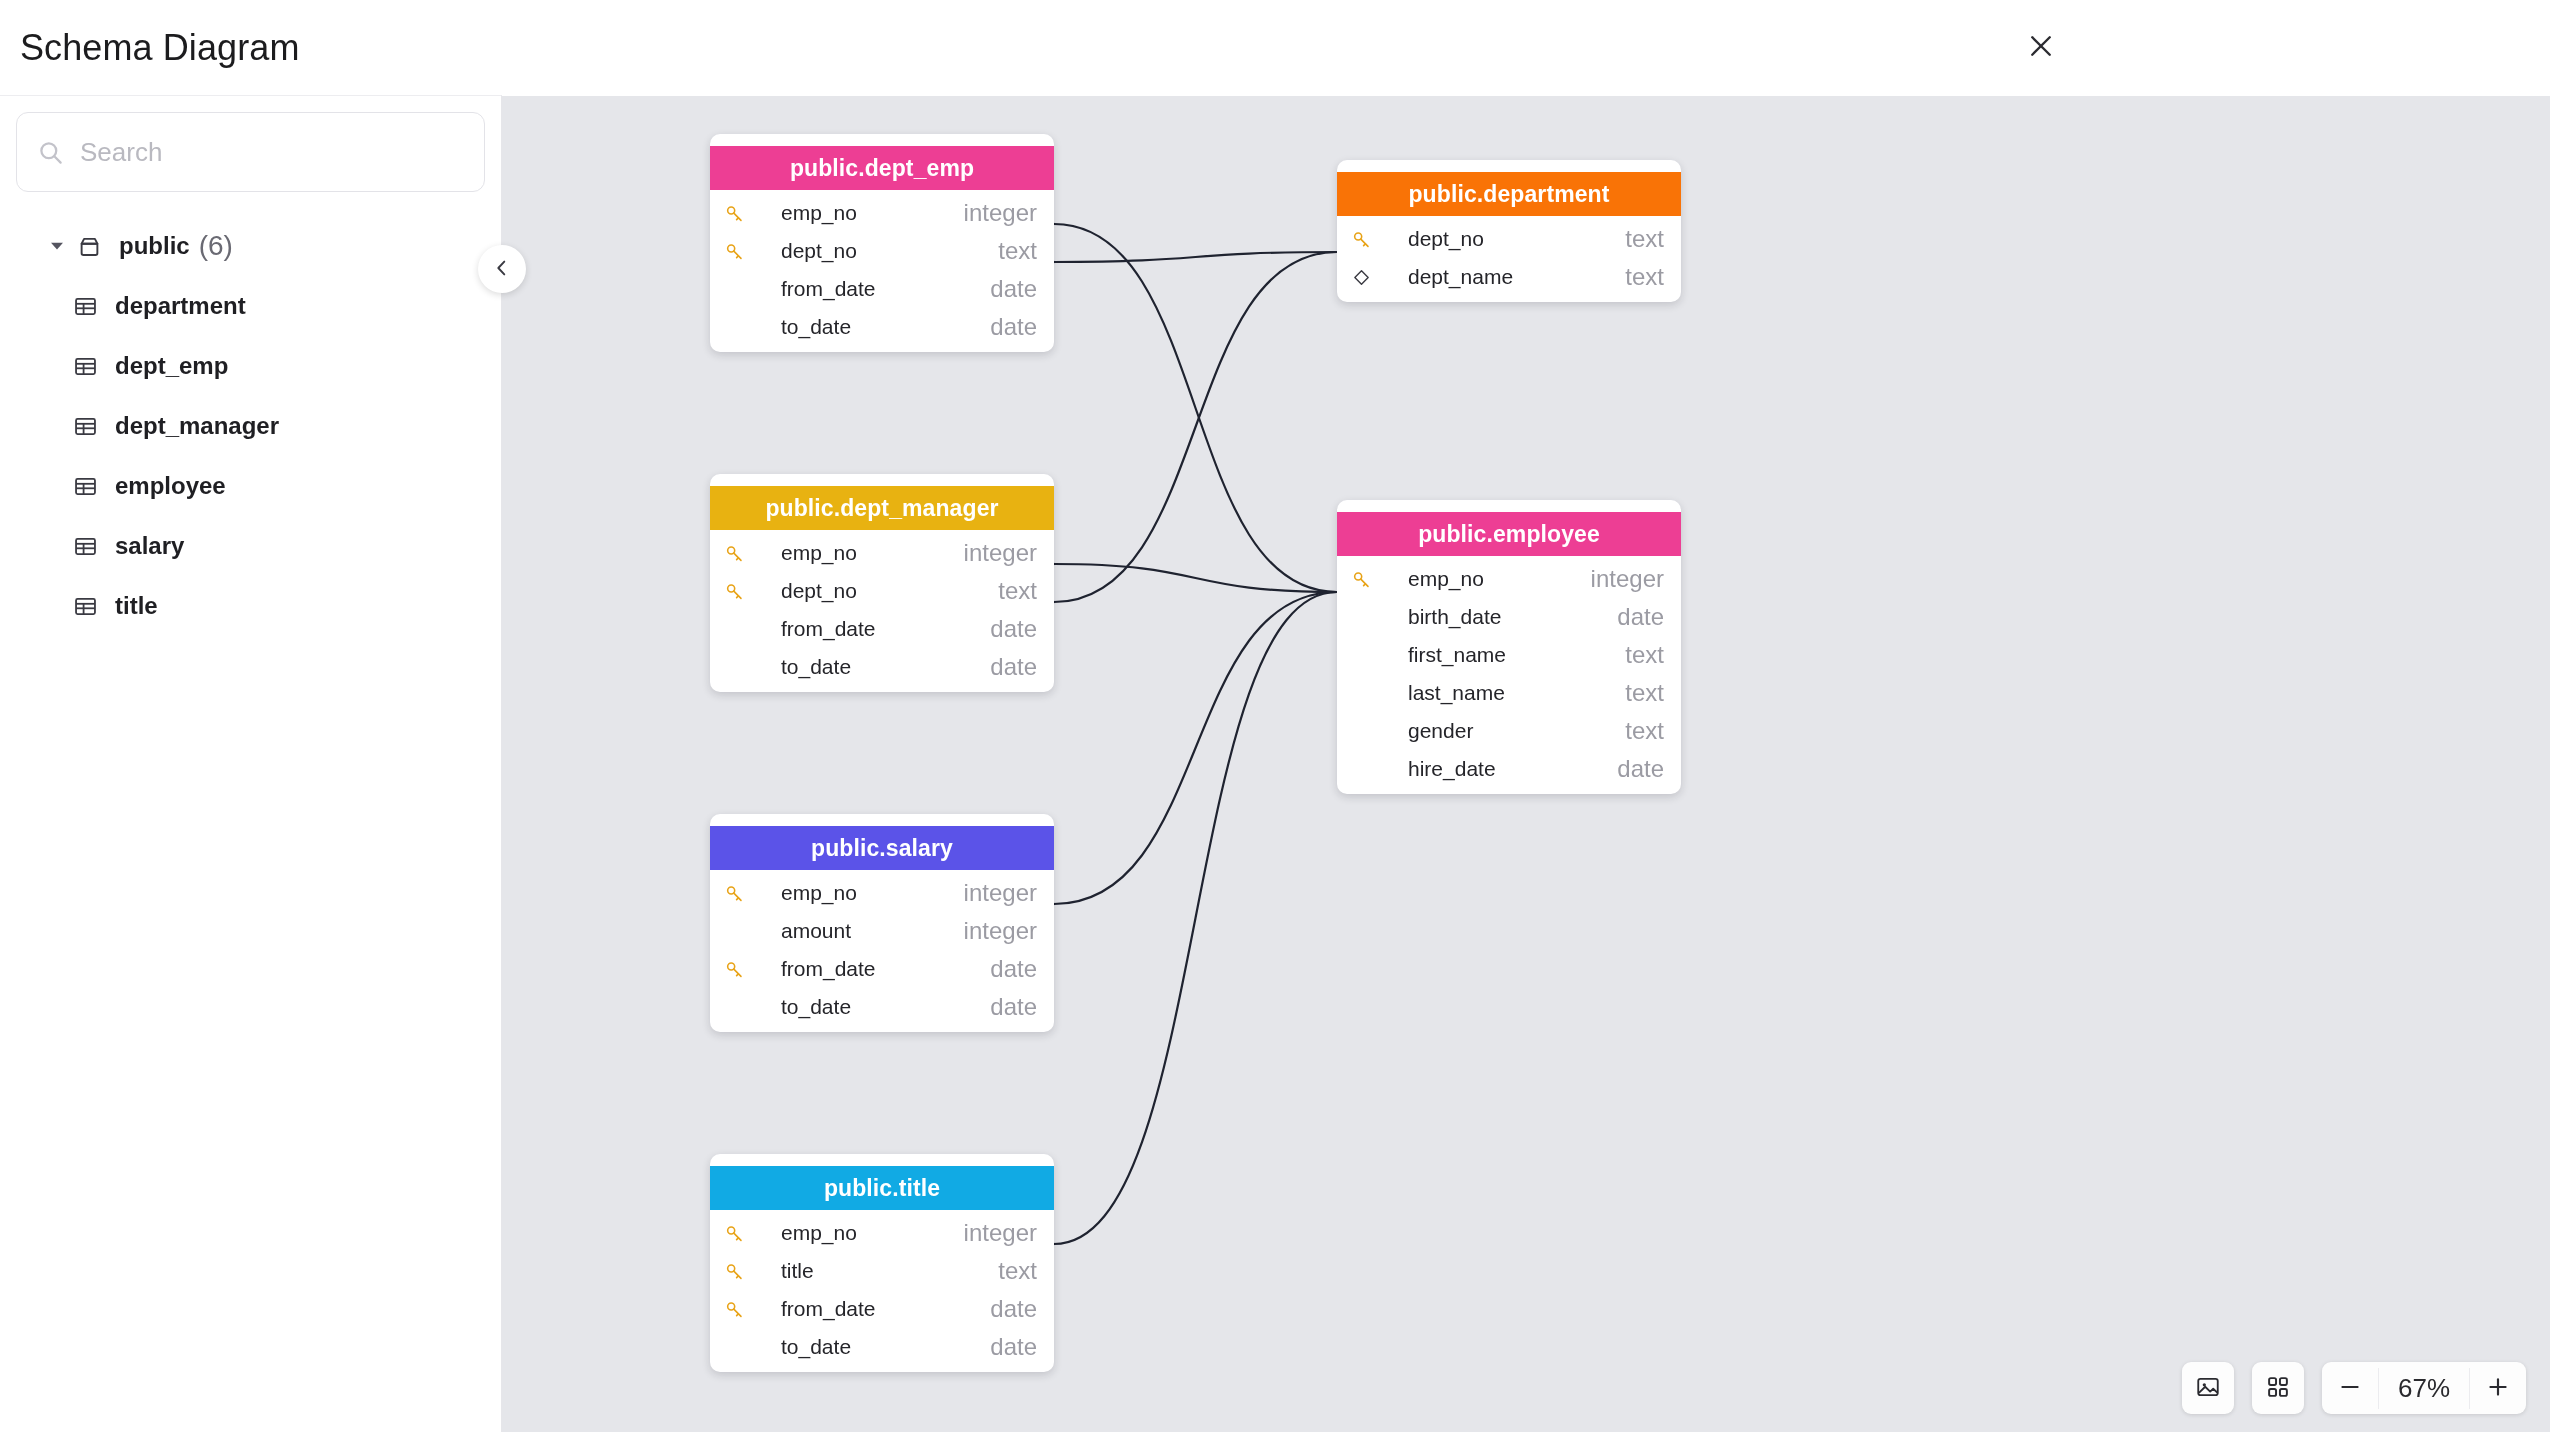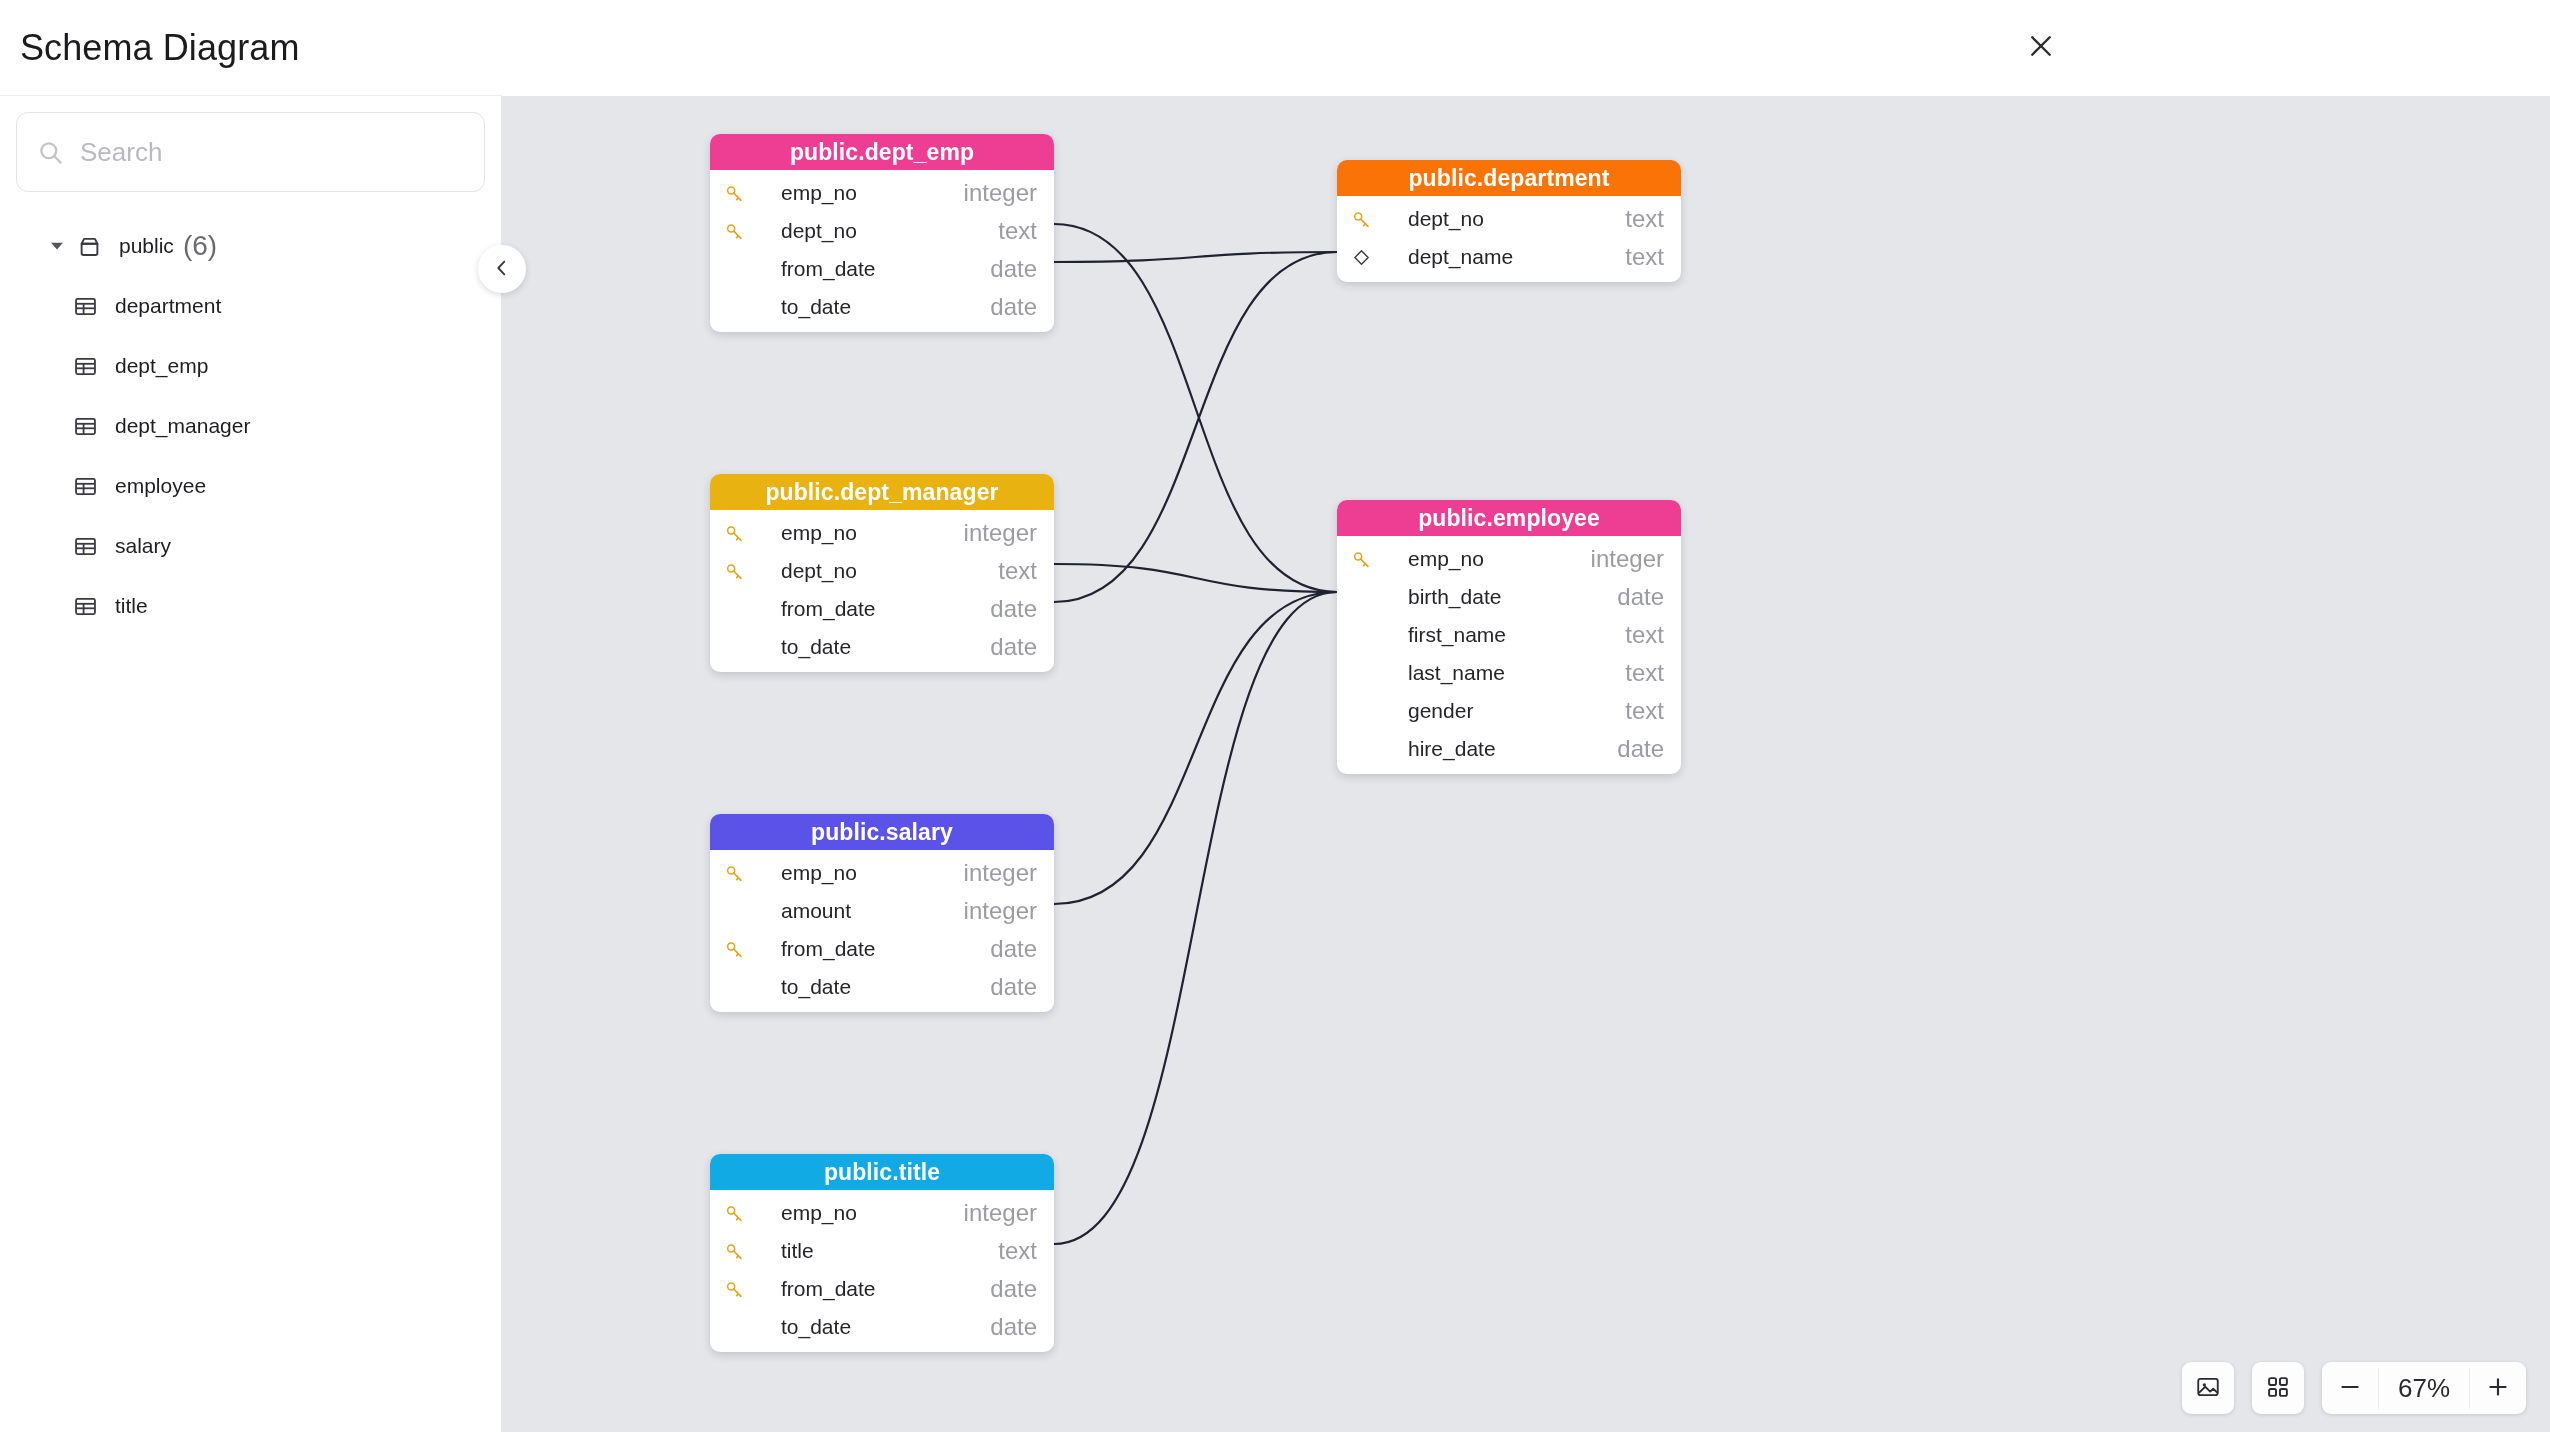--- a/index.html
+++ b/index.html
@@ -67,21 +67,21 @@
     height: 60px;
     padding-left: 44px;
     cursor: pointer;
   }
   .caret {
     width: 26px; height: 26px;
     display: flex; align-items: center; justify-content: center;
     margin-right: 6px; flex: 0 0 auto;
   }
   .schema-icon, .table-icon { display: flex; flex: 0 0 auto; margin-right: 16px; }
-  .tree-label { font-size: 21px; color: #1f1f23; white-space: nowrap; }
+  .tree-label { font-size: 24px; color: #1f1f23; white-space: nowrap; font-weight: bold; }
   .tree-count { font-size: 28px; color: #6a6a73; margin-left: 9px; }
   .tree-child { padding-left: 72px; text-align: center; }
 
   
   .canvas {
     position: absolute; left: 502px; top: 96px;
     width: 2048px; height: 1336px;
     background: #e5e6ea;
     overflow: hidden;
   }
@@ -102,26 +102,27 @@
   .node {
     position: absolute;
     width: 344px;
     background: #ffffff;
     border-radius: 10px;
     box-shadow: 0 3px 9px rgba(22,24,40,.16);
     overflow: hidden;
     cursor: grab;
   }
   .node-header {
-    height: 36px;
+    height: 44px;
     display: flex; align-items: center; justify-content: center;
     color: #ffffff;
     font-size: 23px;
     font-weight: 700;
     letter-spacing: .1px;
+    margin-top: 12px;
   }
   .node-body { padding: 4px 0 6px 0; }
   .col-row {
     display: flex; align-items: center;
     height: 38px;
     padding: 0 17px 0 13px;
     gap: 28px;
   }
   .col-icon {
     width: 22px; height: 22px;

